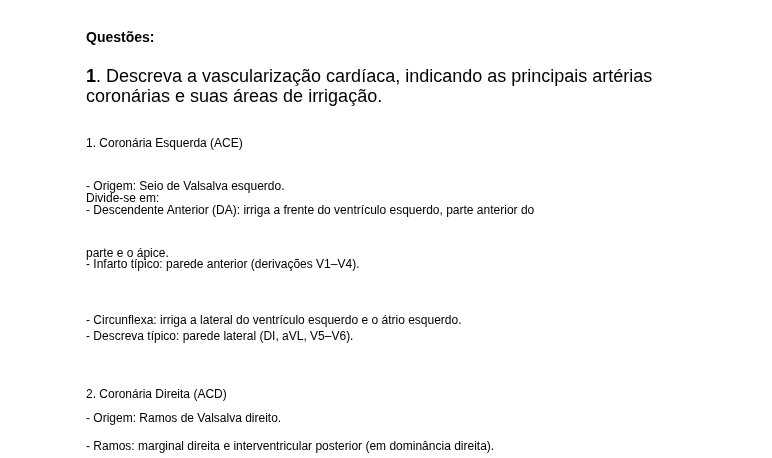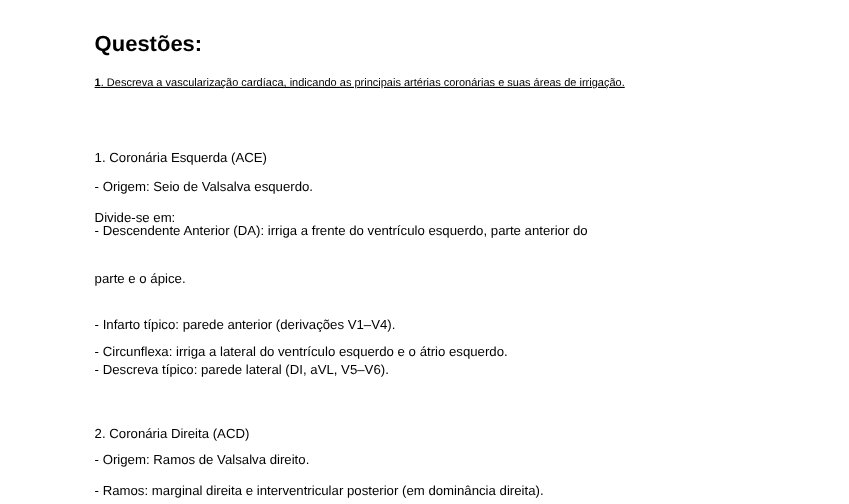--- a/index.html
+++ b/index.html
@@ -1,38 +1,38 @@
 <!DOCTYPE html>
 <html><head>
 <meta charset="utf-8">
 <style>
   html, body { margin: 0; padding: 0; background: #ffffff; }
   body { width: 772px; height: 458px; overflow: hidden; position: relative;
          font-family: "Liberation Sans", sans-serif; color: #000; }
   .page { position: absolute; left: 86px; top: 0; width: 640px; }
-  .heading { position: absolute; top: 29px; left: 0; font-size: 20px; font-weight: bold; white-space: nowrap; text-align: right; }
-  .question { position: absolute; top: 66px; left: 0; width: 600px; font-size: 10px; line-height: 20px; text-decoration: underline; }
+  .heading { position: absolute; top: 29px; left: 0; font-size: 14px; font-weight: bold; white-space: nowrap; text-align: right; }
+  .question { position: absolute; top: 66px; left: 0; width: 600px; font-size: 18px; line-height: 20px; }
   .question b { font-weight: bold; }
   .line { position: absolute; left: 0; font-size: 12px; white-space: nowrap; line-height: 20px; }
 </style>
 </head>
 <body>
 
 <div class="page">
   <div class="heading">Questões:</div>
 
   <div class="question">
     <b>1</b><span>. Descreva a vascularização cardíaca, indicando as principais artérias coronárias e suas áreas de irrigação.</span>
   </div>
 
   <div class="line" style="top:133px">1. Coronária Esquerda (ACE)</div>
-  <div class="line" style="top:160px">- Origem: Seio de Valsalva esquerdo.</div>
+  <div class="line" style="top:176px">- Origem: Seio de Valsalva esquerdo.</div>
   <div class="line" style="top:188px">Divide-se em:</div>
   <div class="line" style="top:200px">- Descendente Anterior (DA): irriga a frente do ventrículo esquerdo, parte anterior do</div>
   <div class="line" style="top:243px">parte e o ápice.</div>
-  <div class="line" style="top:285px">- Infarto típico: parede anterior (derivações V1–V4).</div>
+  <div class="line" style="top:254px">- Infarto típico: parede anterior (derivações V1–V4).</div>
   <div class="line" style="top:310px">- Circunflexa: irriga a lateral do ventrículo esquerdo e o átrio esquerdo.</div>
   <div class="line" style="top:326px">- Descreva típico: parede lateral (DI, aVL, V5–V6).</div>
 
   <div class="line" style="top:384px">2. Coronária Direita (ACD)</div>
   <div class="line" style="top:408px">- Origem: Ramos de Valsalva direito.</div>
   <div class="line" style="top:436px">- Ramos: marginal direita e interventricular posterior (em dominância direita).</div>
 </div>
 
 </body></html>

